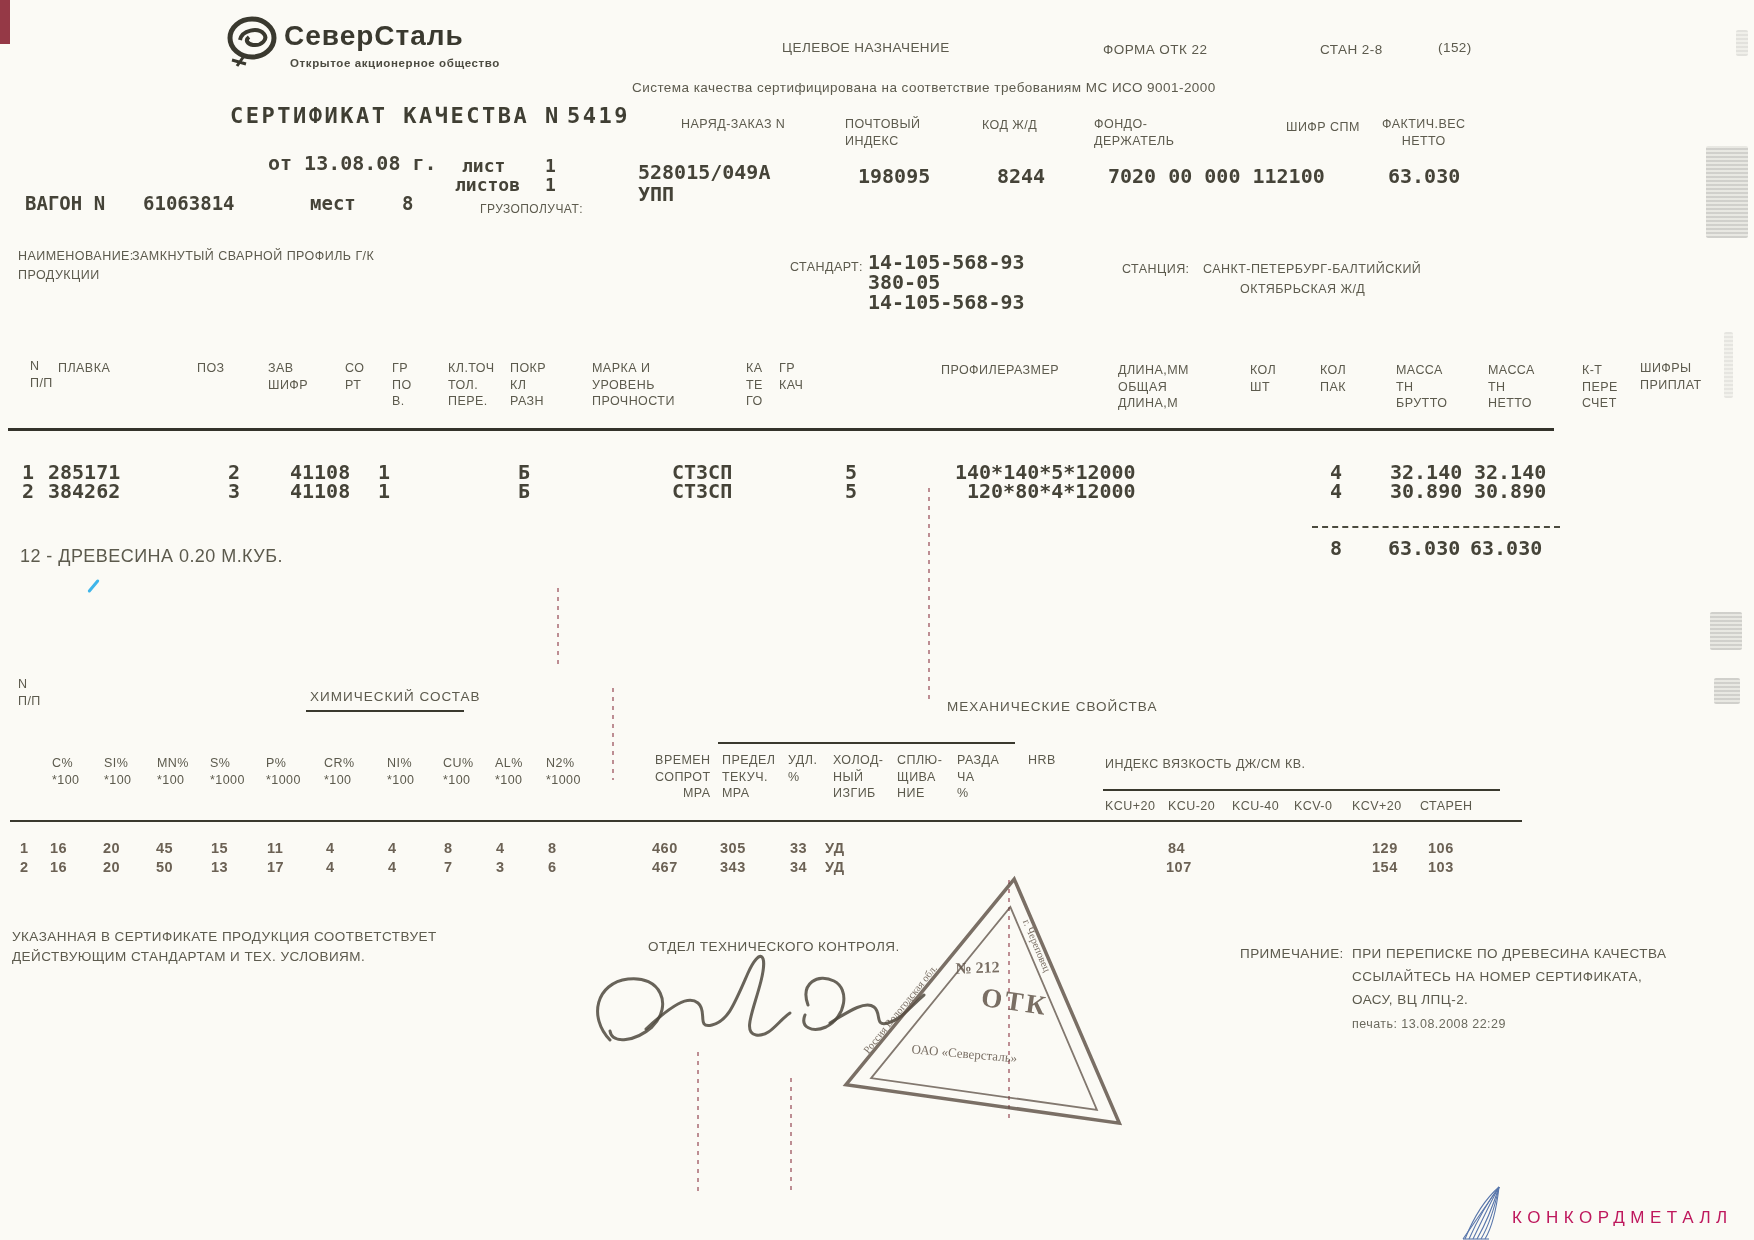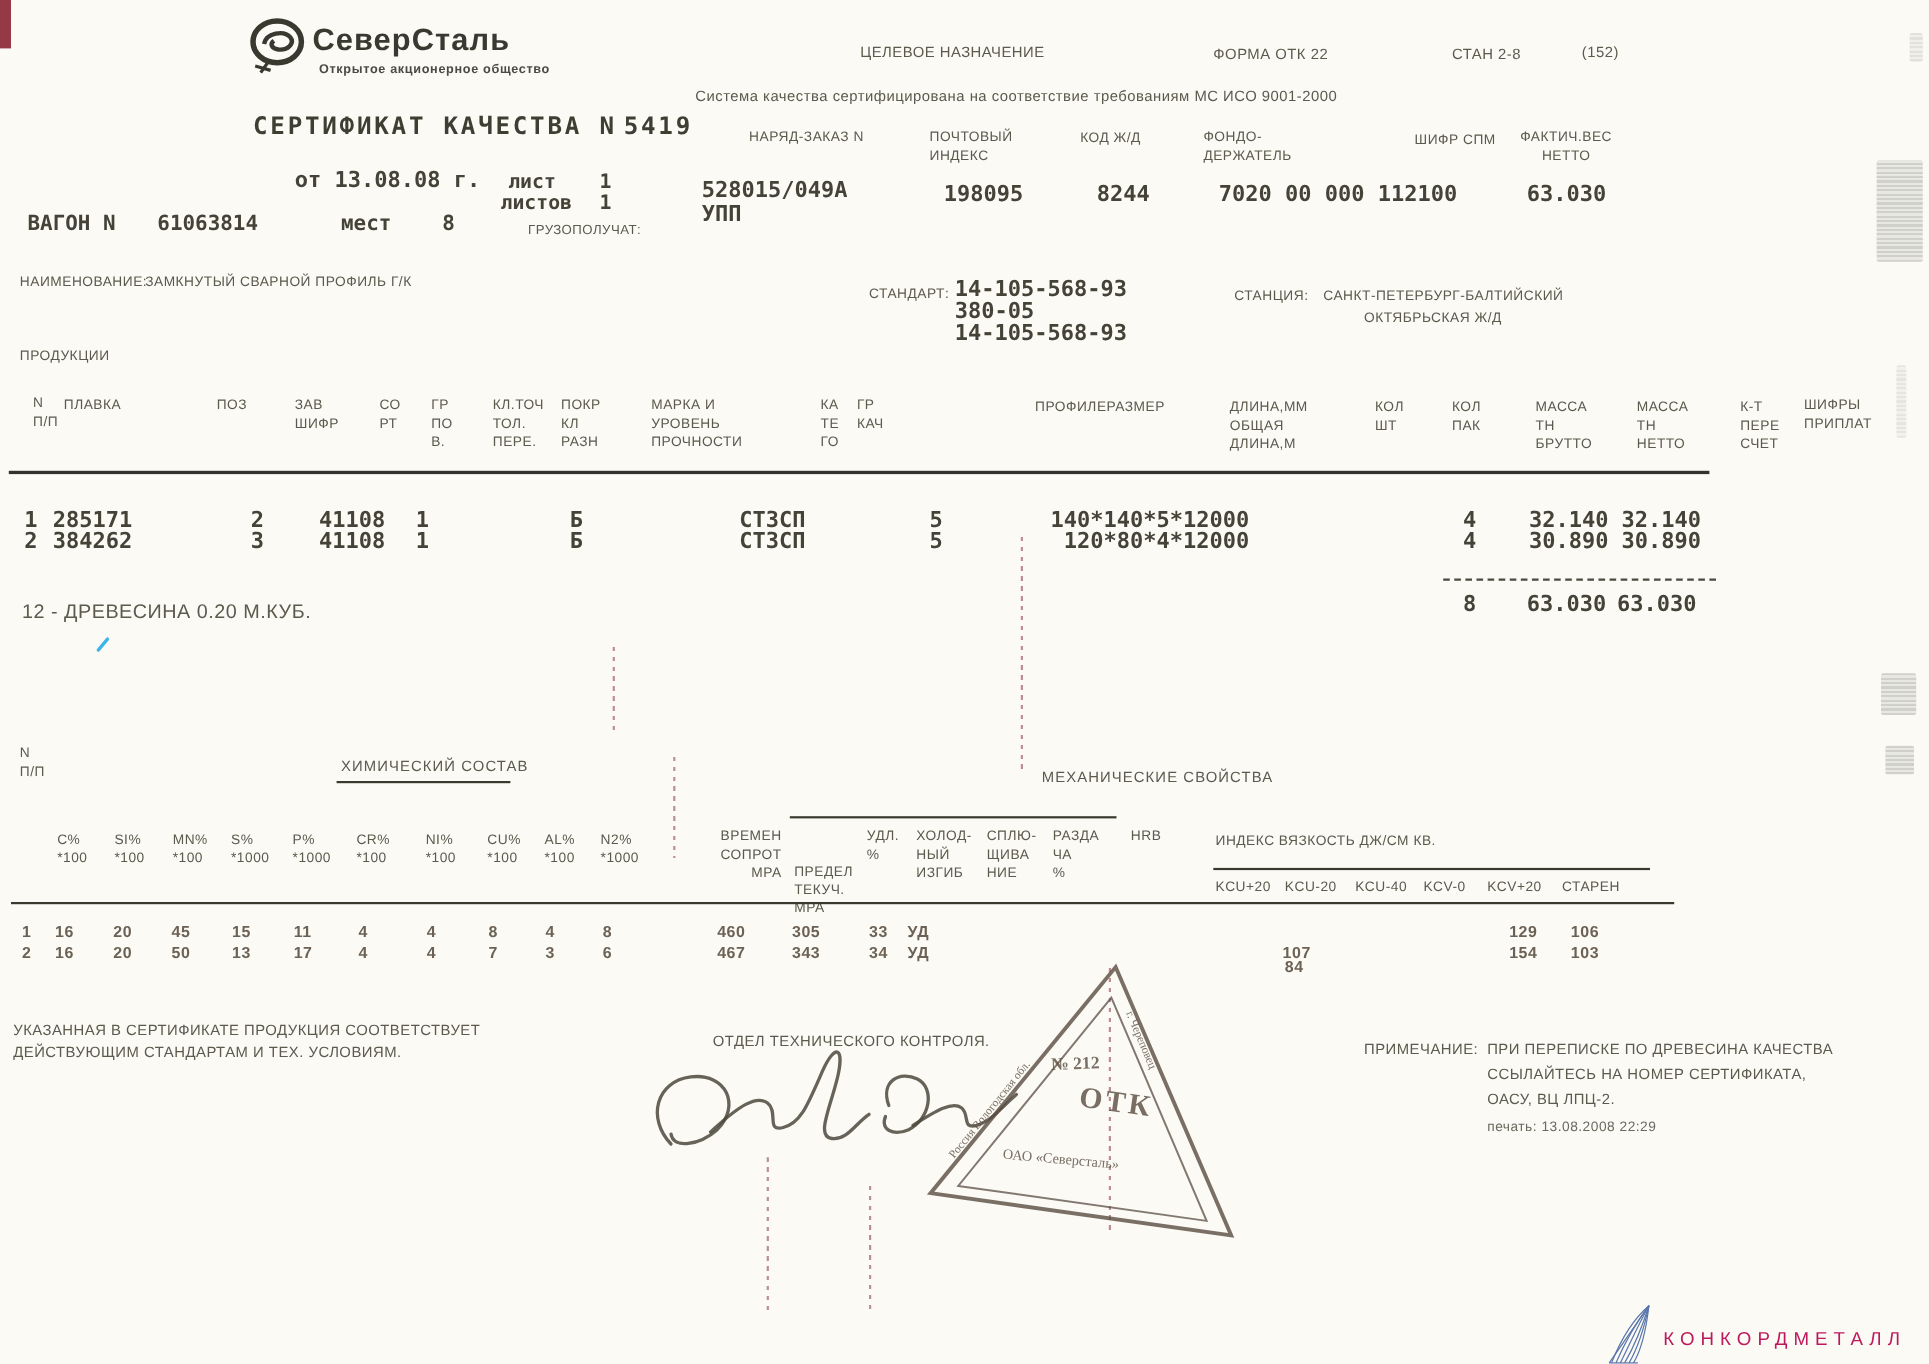--- a/index.html
+++ b/index.html
@@ -91,21 +91,21 @@
 <div class="abs mono m20" style="left:1388px;top:166px;">63.030</div>
 
 <div class="abs mono m19" style="left:25px;top:194px;">ВАГОН N</div>
 <div class="abs mono m19" style="left:143px;top:194px;">61063814</div>
 <div class="abs mono m19" style="left:310px;top:194px;">мест</div>
 <div class="abs mono m19" style="left:402px;top:194px;">8</div>
 <div class="abs lbl" style="left:480px;top:202px;font-size:12px;">ГРУЗОПОЛУЧАТ:</div>
 
 <div class="abs lbl" style="left:18px;top:248px;">НАИМЕНОВАНИЕ:</div>
 <div class="abs lbl" style="left:132px;top:248px;">ЗАМКНУТЫЙ СВАРНОЙ ПРОФИЛЬ Г/К</div>
-<div class="abs lbl" style="left:18px;top:267px;margin-top:48px;">ПРОДУКЦИИ</div>
+<div class="abs lbl" style="left:18px;top:267px;">ПРОДУКЦИИ</div>
 
 <div class="abs lbl" style="left:790px;top:259px;">СТАНДАРТ:</div>
 <div class="abs mono m20" style="left:868px;top:252px;">14-105-568-93</div>
 <div class="abs mono m20" style="left:868px;top:272px;">380-05</div>
 <div class="abs mono m20" style="left:868px;top:292px;">14-105-568-93</div>
 
 <div class="abs lbl" style="left:1122px;top:261px;">СТАНЦИЯ:</div>
 <div class="abs lbl" style="left:1203px;top:261px;">САНКТ-ПЕТЕРБУРГ-БАЛТИЙСКИЙ</div>
 <div class="abs lbl" style="left:1240px;top:281px;">ОКТЯБРЬСКАЯ Ж/Д</div>
 
@@ -211,21 +211,21 @@
 *100</div>
 <div class="abs lbl" style="left:495px;top:755px;">AL%
 *100</div>
 <div class="abs lbl" style="left:546px;top:755px;">N2%
 *1000</div>
 
 <div class="hline" style="left:718px;top:742px;width:297px;height:1.5px;"></div>
 <div class="abs lbl" style="left:655px;top:752px;text-align:right;">ВРЕМЕН
 СОПРОТ
 МРА</div>
-<div class="abs lbl" style="left:722px;top:752px;margin-top:32px;">ПРЕДЕЛ
+<div class="abs lbl" style="left:722px;top:752px;">ПРЕДЕЛ
 ТЕКУЧ.
 МРА</div>
 <div class="abs lbl" style="left:788px;top:752px;">УДЛ.
 %</div>
 <div class="abs lbl" style="left:833px;top:752px;">ХОЛОД-
 НЫЙ
 ИЗГИБ</div>
 <div class="abs lbl" style="left:897px;top:752px;">СПЛЮ-
 ЩИВА
 НИЕ</div>
@@ -266,21 +266,21 @@
 <div class="abs val" style="left:326px;top:859px;">4</div>
 <div class="abs val" style="left:388px;top:859px;">4</div>
 <div class="abs val" style="left:444px;top:859px;">7</div>
 <div class="abs val" style="left:496px;top:859px;">3</div>
 <div class="abs val" style="left:548px;top:859px;">6</div>
 
 <div class="abs val" style="left:652px;top:840px;">460</div>
 <div class="abs val" style="left:720px;top:840px;">305</div>
 <div class="abs val" style="left:790px;top:840px;">33</div>
 <div class="abs val" style="left:825px;top:840px;">УД</div>
-<div class="abs val" style="left:1168px;top:840px;margin-top:32px;">84</div>
+<div class="abs val" style="left:1168px;top:840px;">84</div>
 <div class="abs val" style="left:1372px;top:840px;">129</div>
 <div class="abs val" style="left:1428px;top:840px;text-align:center;">106</div>
 
 <div class="abs val" style="left:652px;top:859px;">467</div>
 <div class="abs val" style="left:720px;top:859px;">343</div>
 <div class="abs val" style="left:790px;top:859px;">34</div>
 <div class="abs val" style="left:825px;top:859px;">УД</div>
 <div class="abs val" style="left:1166px;top:859px;">107</div>
 <div class="abs val" style="left:1372px;top:859px;">154</div>
 <div class="abs val" style="left:1428px;top:859px;">103</div>

